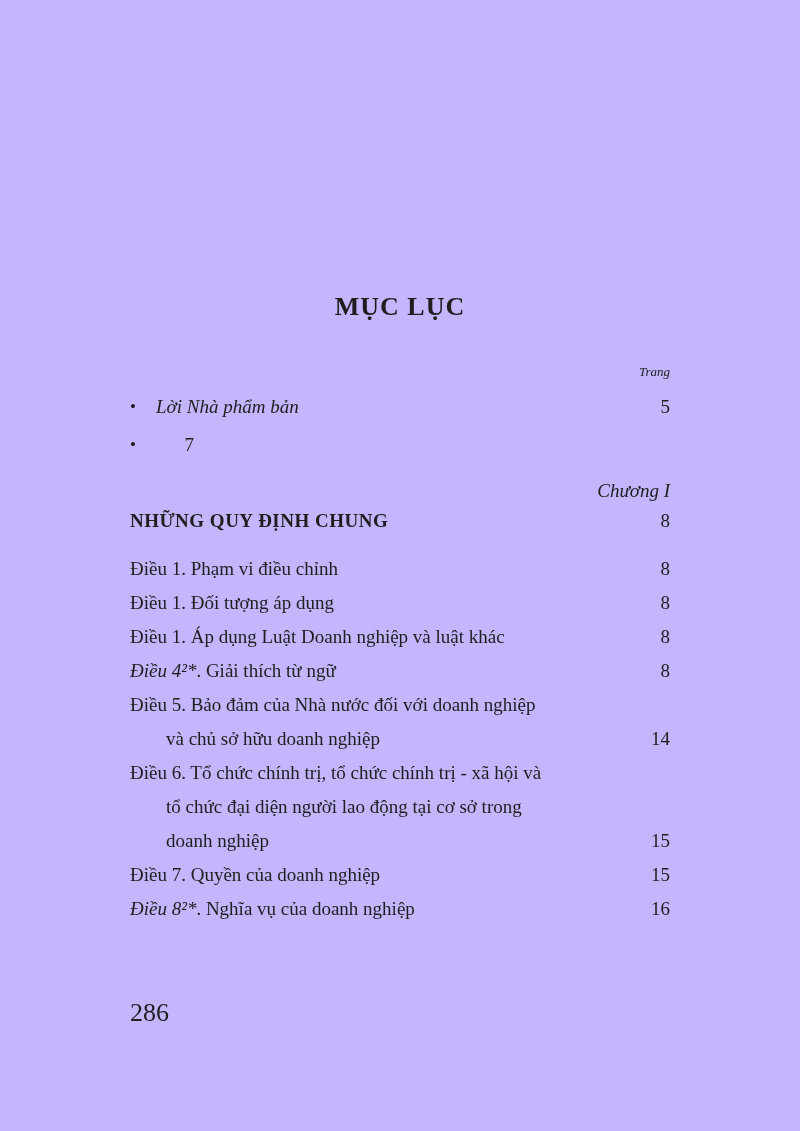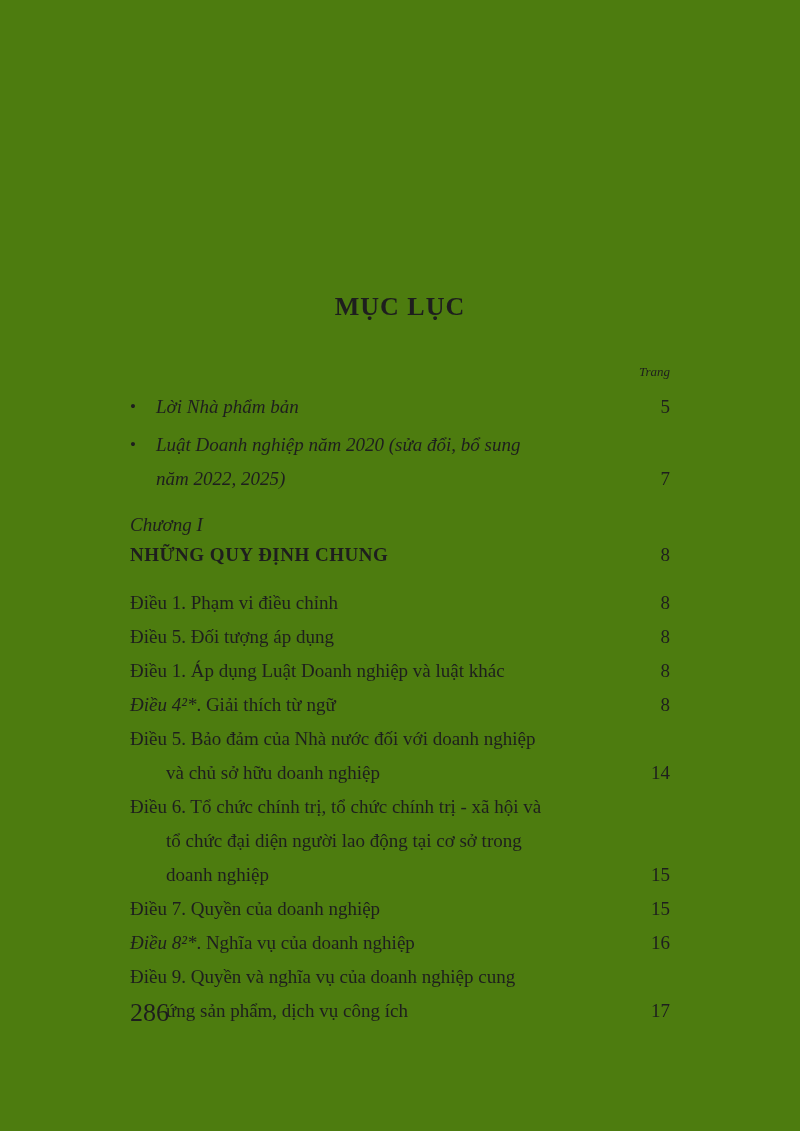--- a/index.html
+++ b/index.html
@@ -5,21 +5,21 @@
   html, body {
     margin: 0;
     padding: 0;
     background: #ffffff;
   }
   .page {
     position: relative;
     width: 800px;
     height: 1131px;
     box-sizing: border-box;
-    background: #4d7c0f;
+    background: #c4b5fd;
     color: #1e1e1e;
     font-family: "Liberation Serif", "DejaVu Serif", serif;
     font-size: 19px;
     overflow: hidden;
   }
   .content {
     position: absolute;
     left: 130px;
     top: 0;
     width: 540px;
@@ -61,21 +61,21 @@
   .page-ref {
     flex: 0 0 38px;
     width: 38px;
     text-align: right;
     align-self: flex-end;
     font-style: normal;
     line-height: 34px;
   }
   .chapter-label {
     margin-top: 18px;
-    text-align: left;
+    text-align: right;
     font-style: italic;
   }
   .chapter-title-row {
     position: relative;
     margin-top: 2px;
     line-height: 34px;
   }
   .chapter-title {
     text-align: left;
     font-weight: 700;
@@ -116,43 +116,41 @@
     <div class="bullet-list">
 
       <div class="row bullet-row">
         <span class="bullet-marker">•</span>
         <span class="bullet-text">Lời Nhà phẩm bản</span>
         <span class="page-ref">5</span>
       </div>
 
       <div class="row bullet-row">
         <span class="bullet-marker">•</span>
-        <span class="bullet-text">Luật Doanh nghiệp năm 2020 (sửa đổi, bổ sung
-năm 2022, 2025)</span>
         <span class="page-ref">7</span>
       </div>
 
     </div>
 
     <div class="chapter-label">Chương I</div>
 
     <div class="chapter-title-row">
       <div class="chapter-title">NHỮNG QUY ĐỊNH CHUNG</div>
       <div class="chapter-page">8</div>
     </div>
 
     <div class="entries">
 
       <div class="row">
         <span class="entry-text">Điều 1. Phạm vi điều chỉnh</span>
         <span class="page-ref">8</span>
       </div>
 
       <div class="row">
-        <span class="entry-text">Điều 5. Đối tượng áp dụng</span>
+        <span class="entry-text">Điều 1. Đối tượng áp dụng</span>
         <span class="page-ref">8</span>
       </div>
 
       <div class="row">
         <span class="entry-text">Điều 1. Áp dụng Luật Doanh nghiệp và luật khác</span>
         <span class="page-ref">8</span>
       </div>
 
       <div class="row">
         <span class="entry-text"><em>Điều 4²*</em><span>. Giải thích từ ngữ</span></span>
@@ -175,23 +173,18 @@
       <div class="row">
         <span class="entry-text">Điều 7. Quyền của doanh nghiệp</span>
         <span class="page-ref">15</span>
       </div>
 
       <div class="row">
         <span class="entry-text"><em>Điều 8²*</em><span>. Nghĩa vụ của doanh nghiệp</span></span>
         <span class="page-ref">16</span>
       </div>
 
-      <div class="row">
-        <span class="entry-text">Điều 9. Quyền và nghĩa vụ của doanh nghiệp cung
-ứng sản phẩm, dịch vụ công ích</span>
-        <span class="page-ref">17</span>
-      </div>
 
     </div>
   </div>
 
   <div class="footer-page">286</div>
 </div>
 
 </body></html>

